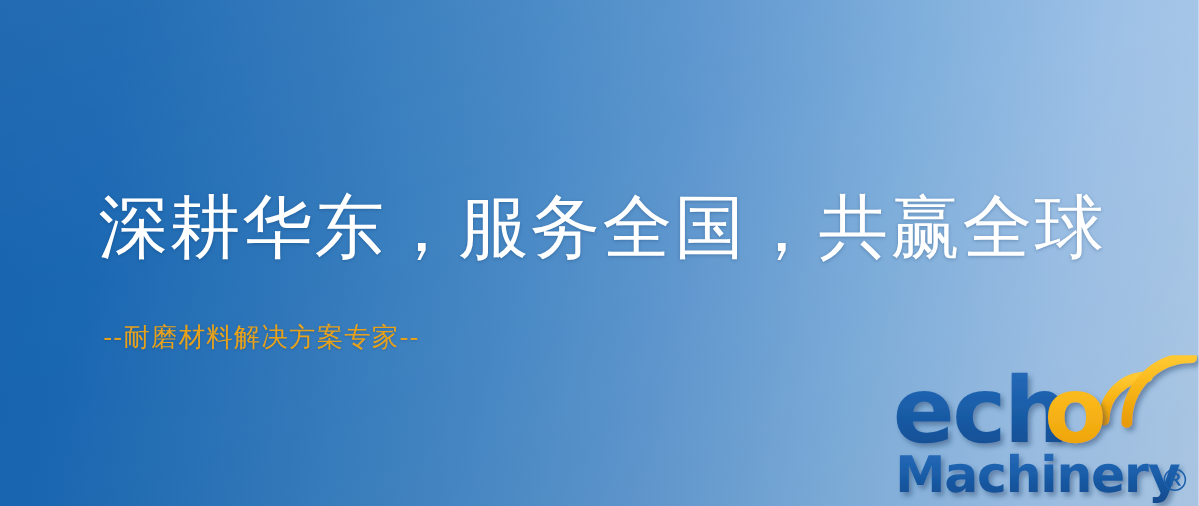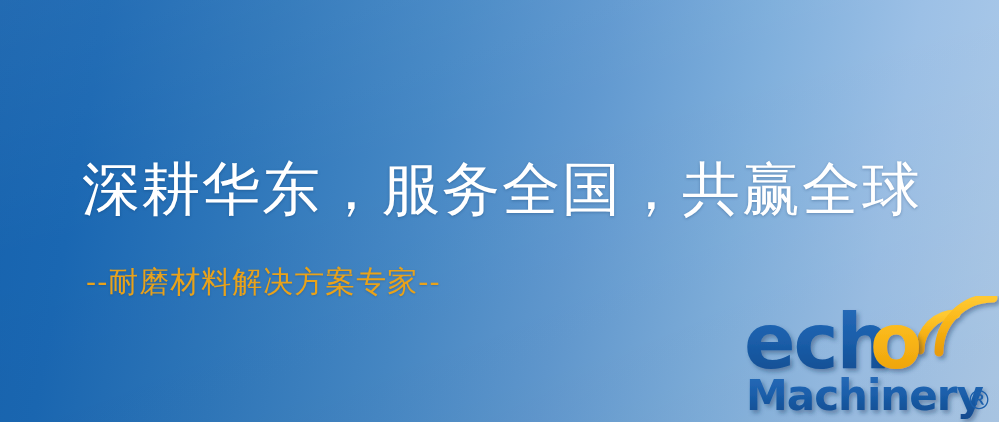--- a/index.html
+++ b/index.html
@@ -53,21 +53,21 @@
     white-space: nowrap;
     text-shadow: 0 1px 3px rgba(10,45,90,0.30);
   }
 
   
   .subhead {
     position: absolute;
     left: 86px;
     top: 266px;
     font-family: "DejaVu Serif", "Liberation Serif", serif;
-    font-size: 30px;
+    font-size: 22px;
     line-height: 32px;
     letter-spacing: 1px;
     color: #e8a21a;
     white-space: nowrap;
     text-shadow: 0 1px 2px rgba(20,55,100,0.25);
   }
 
   
   .logo {
     position: absolute;

